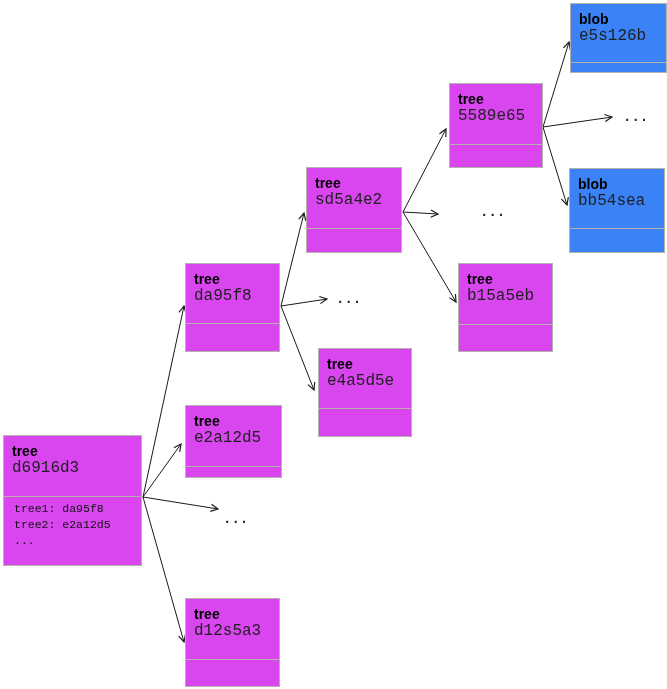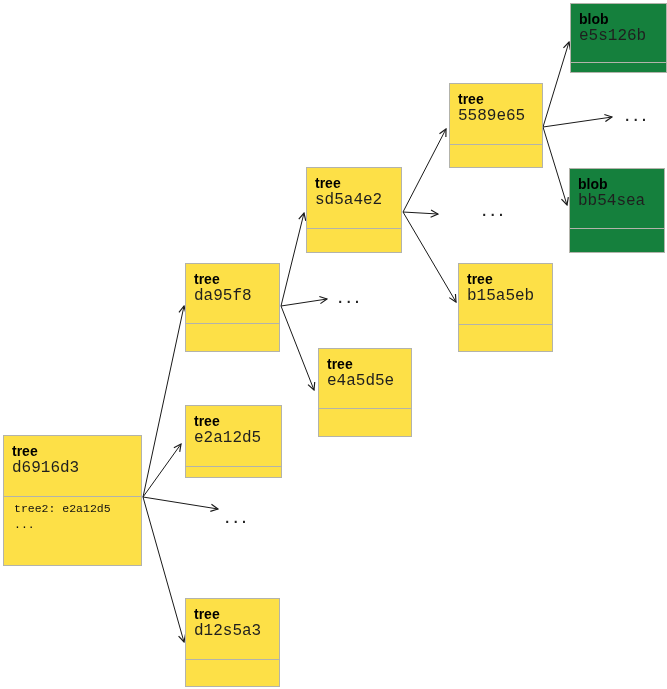--- a/index.html
+++ b/index.html
@@ -17,22 +17,22 @@
     width: 667px; height: 689px;
     pointer-events: none;
   }
   .node {
     position: absolute;
     box-sizing: border-box;
     border: 1px solid #b3b3ab;
     display: flex;
     flex-direction: column;
   }
-  .node.tree { background: #fde047; }
-  .node.blob { background: #15803d; }
+  .node.tree { background: #d946ef; }
+  .node.blob { background: #3b82f6; }
   .node-header {
     box-sizing: border-box;
     flex: 0 0 auto;
     padding: 7px 8px 0 8px;
     overflow: hidden;
   }
   .node-type {
     display: block;
     font-family: "Liberation Sans", sans-serif;
     font-weight: bold;
@@ -91,21 +91,21 @@
       <line x1="403" y1="212" x2="456" y2="302" stroke="#1a1a1a" stroke-width="1" marker-end="url(#arrowhead)"></line>
       <line x1="543" y1="127" x2="569" y2="42" stroke="#1a1a1a" stroke-width="1" marker-end="url(#arrowhead)"></line>
       <line x1="543" y1="127" x2="612" y2="117" stroke="#1a1a1a" stroke-width="1" marker-end="url(#arrowhead)"></line>
       <line x1="543" y1="127" x2="567" y2="205" stroke="#1a1a1a" stroke-width="1" marker-end="url(#arrowhead)"></line>
     </svg>
 <div class="node tree" style="left: 3px; top: 435px; width: 139px; height: 131px;">
     <div class="node-header" style="height: 60px;">
       <span class="node-type">tree</span>
       <span class="node-hash">d6916d3</span>
     </div>
-    <div class="node-body"><div>tree2: e2a12d5</div><div>...</div></div>
+    <div class="node-body"><div>tree1: da95f8</div><div>tree2: e2a12d5</div><div>...</div></div>
   </div>
     <div class="node tree" style="left: 185px; top: 263px; width: 95px; height: 89px;">
     <div class="node-header" style="height: 59px;">
       <span class="node-type">tree</span>
       <span class="node-hash">da95f8</span>
     </div>
     <div class="node-body"></div>
   </div>
     <div class="node tree" style="left: 185px; top: 405px; width: 97px; height: 73px;">
     <div class="node-header" style="height: 60px;">

